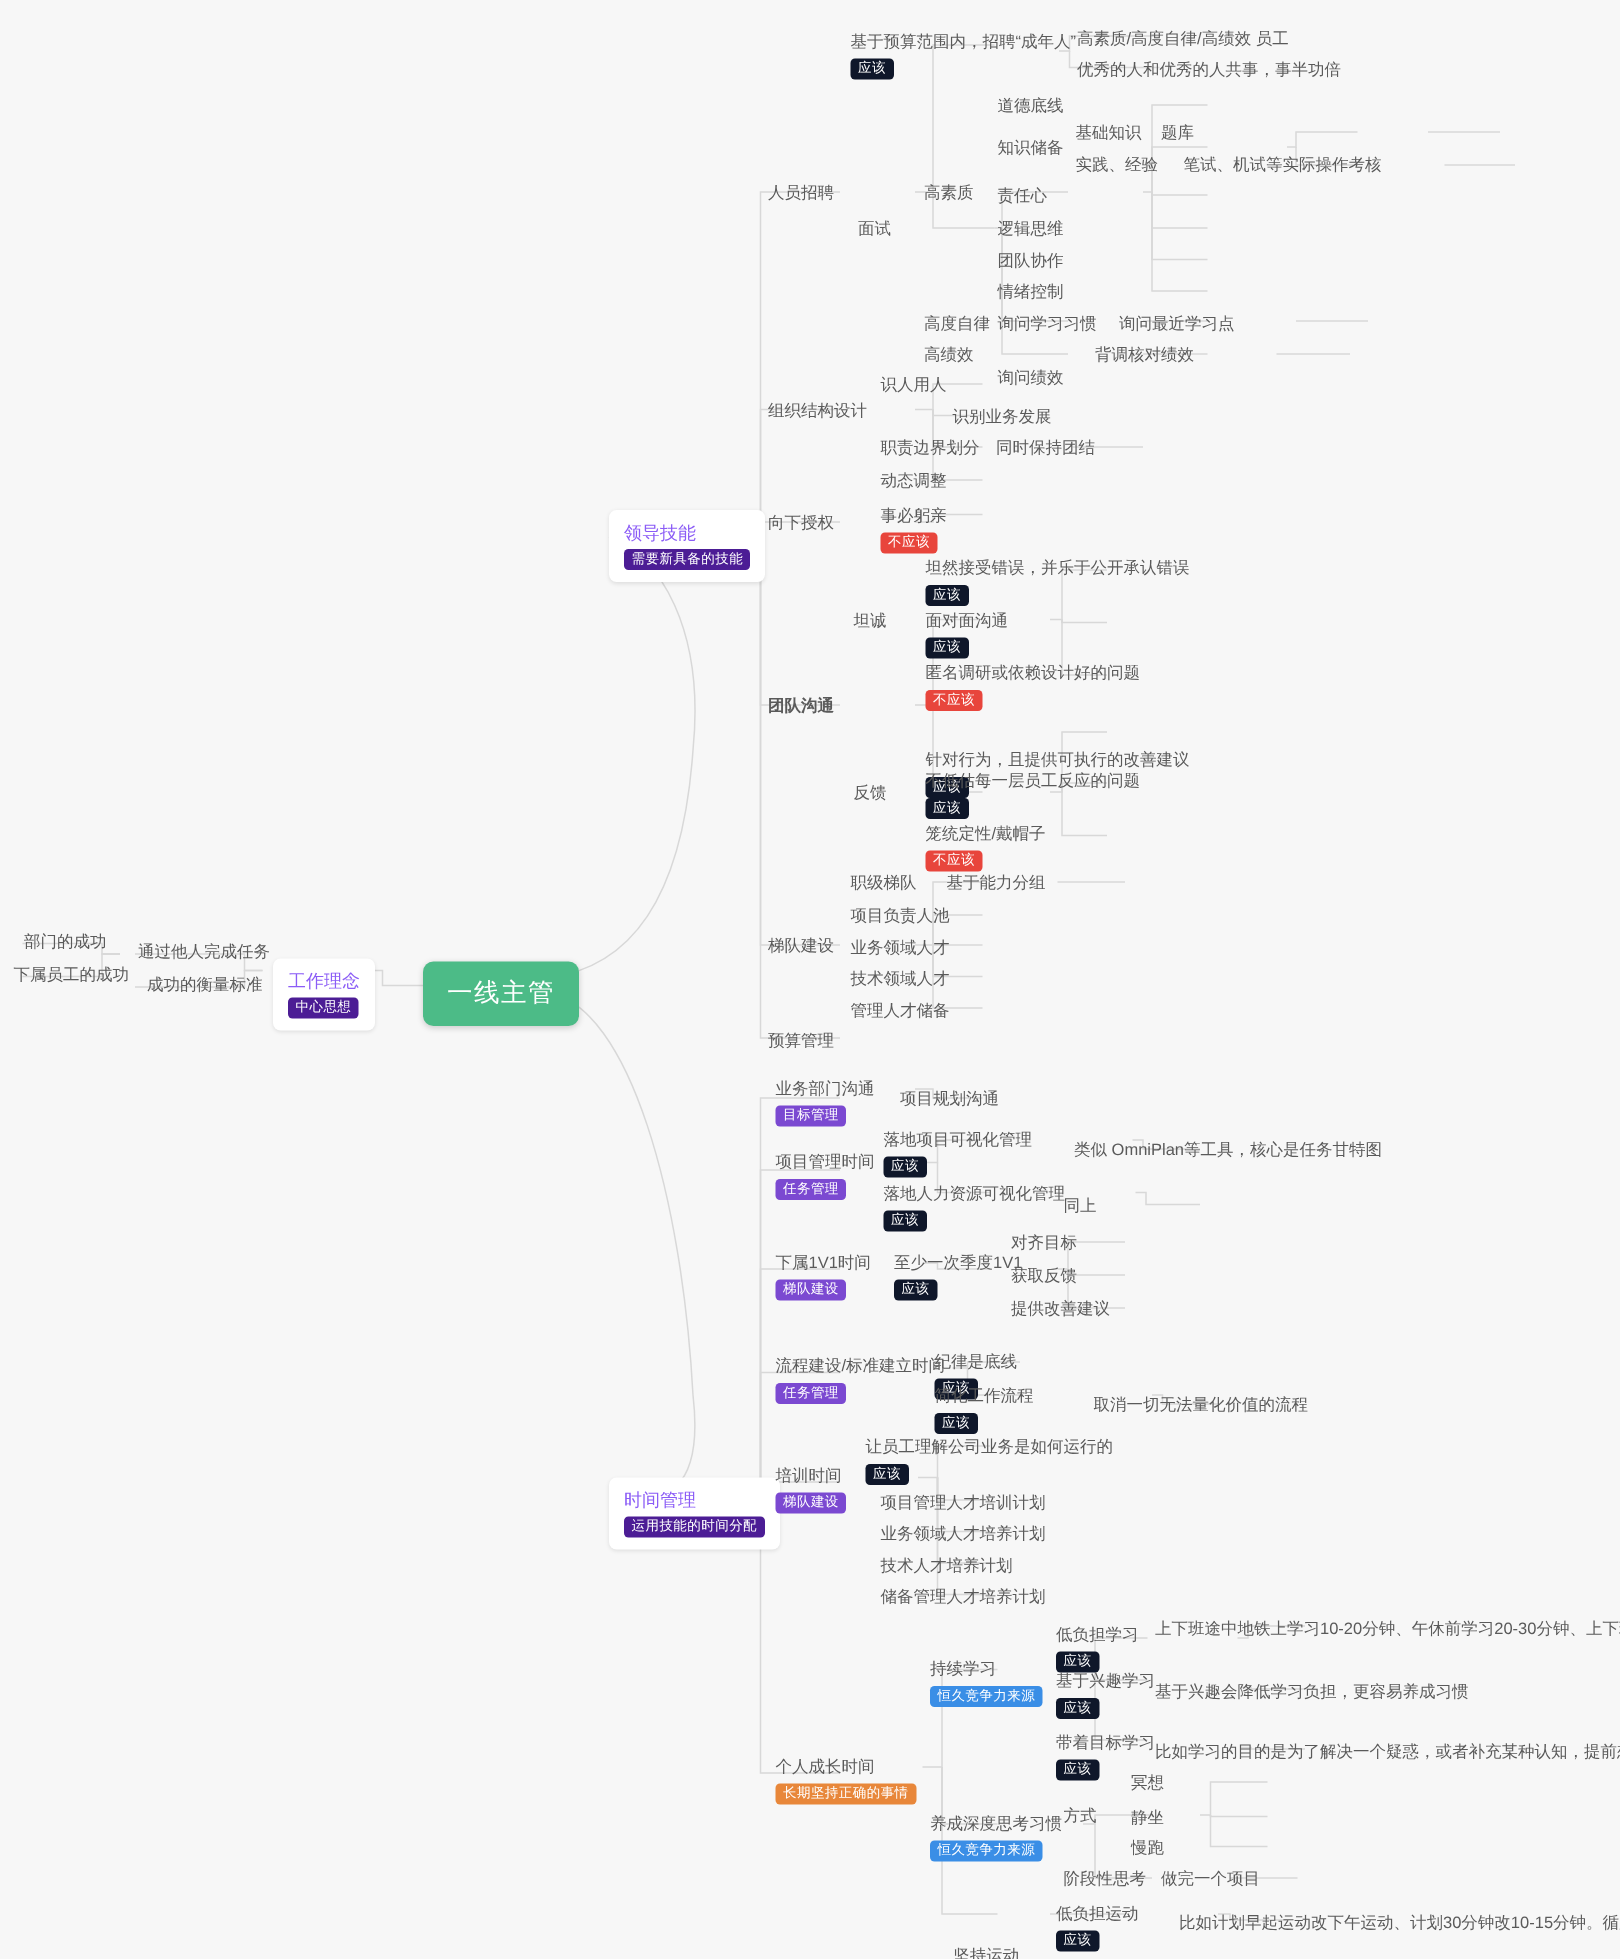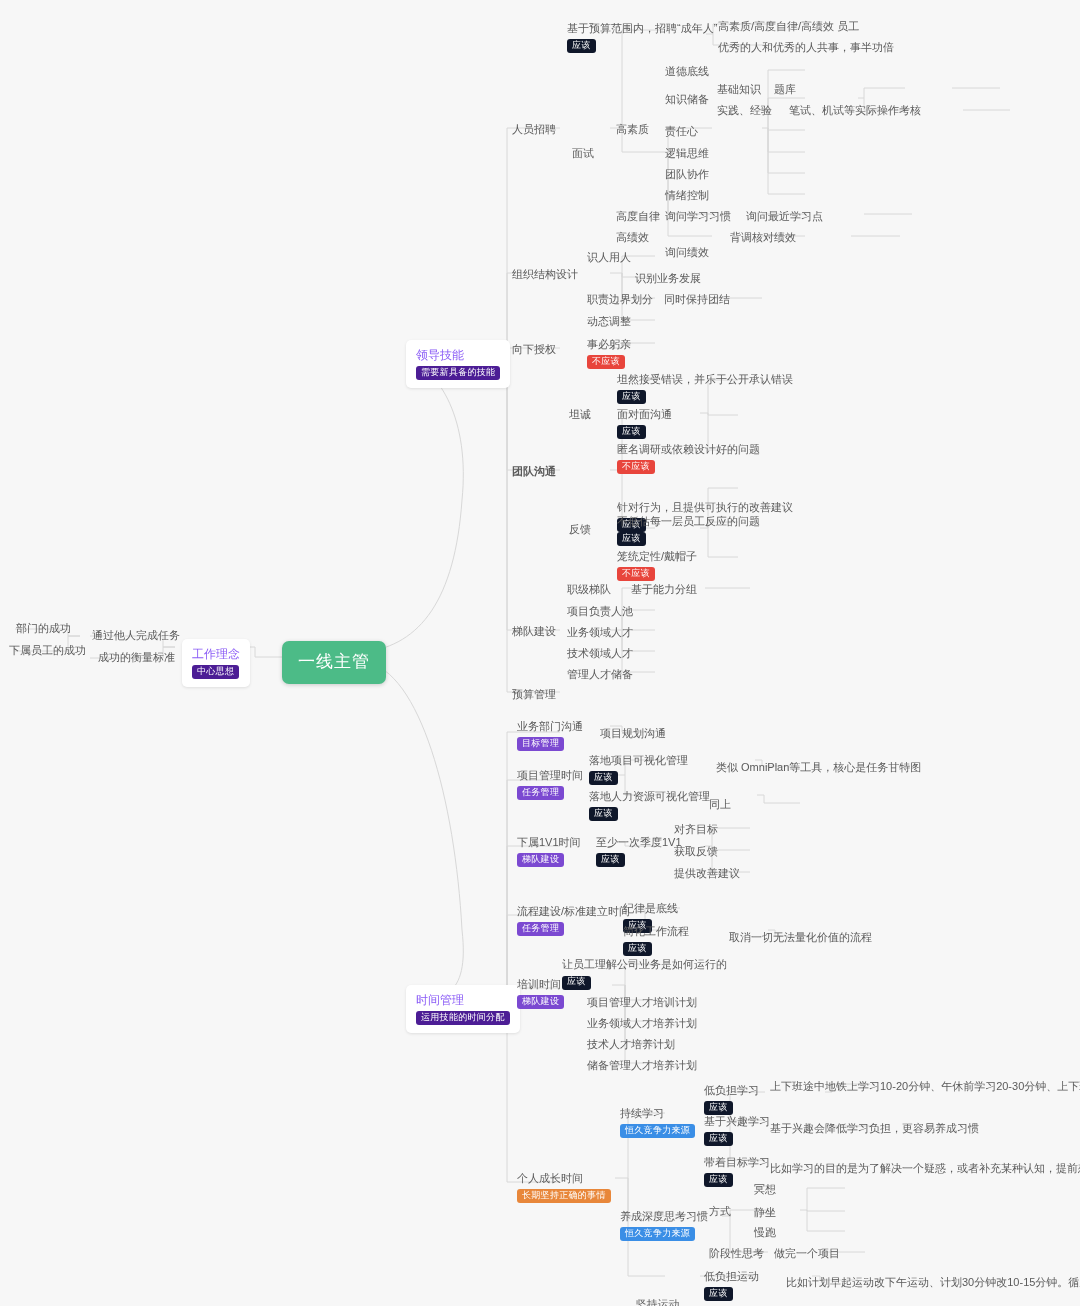--- a/index.html
+++ b/index.html
@@ -439,21 +439,21 @@
     <span class="tag tag-teal">应该</span>
   </div>
   <div class="node n-plain" style="left:725px;top:927px;">
     <span>取消一切无法量化价值的流程</span>
   </div>
 
   <div class="node n-plain has-tag" style="left:513px;top:974px;">
     <span>培训时间</span><br>
     <span class="tag tag-purple">梯队建设</span>
   </div>
-  <div class="node n-plain has-tag" style="left:558px;top:955px;font-family:Liberation Mono, monospace;">
+  <div class="node n-plain has-tag" style="left:573px;top:955px;">
     <span>让员工理解公司业务是如何运行的</span><br>
     <span class="tag tag-teal">应该</span>
   </div>
   <div class="node n-plain" style="left:583px;top:992px;">
     <span>项目管理人才培训计划</span>
   </div>
   <div class="node n-plain" style="left:583px;top:1013px;">
     <span>业务领域人才培养计划</span>
   </div>
   <div class="node n-plain" style="left:583px;top:1034px;">

